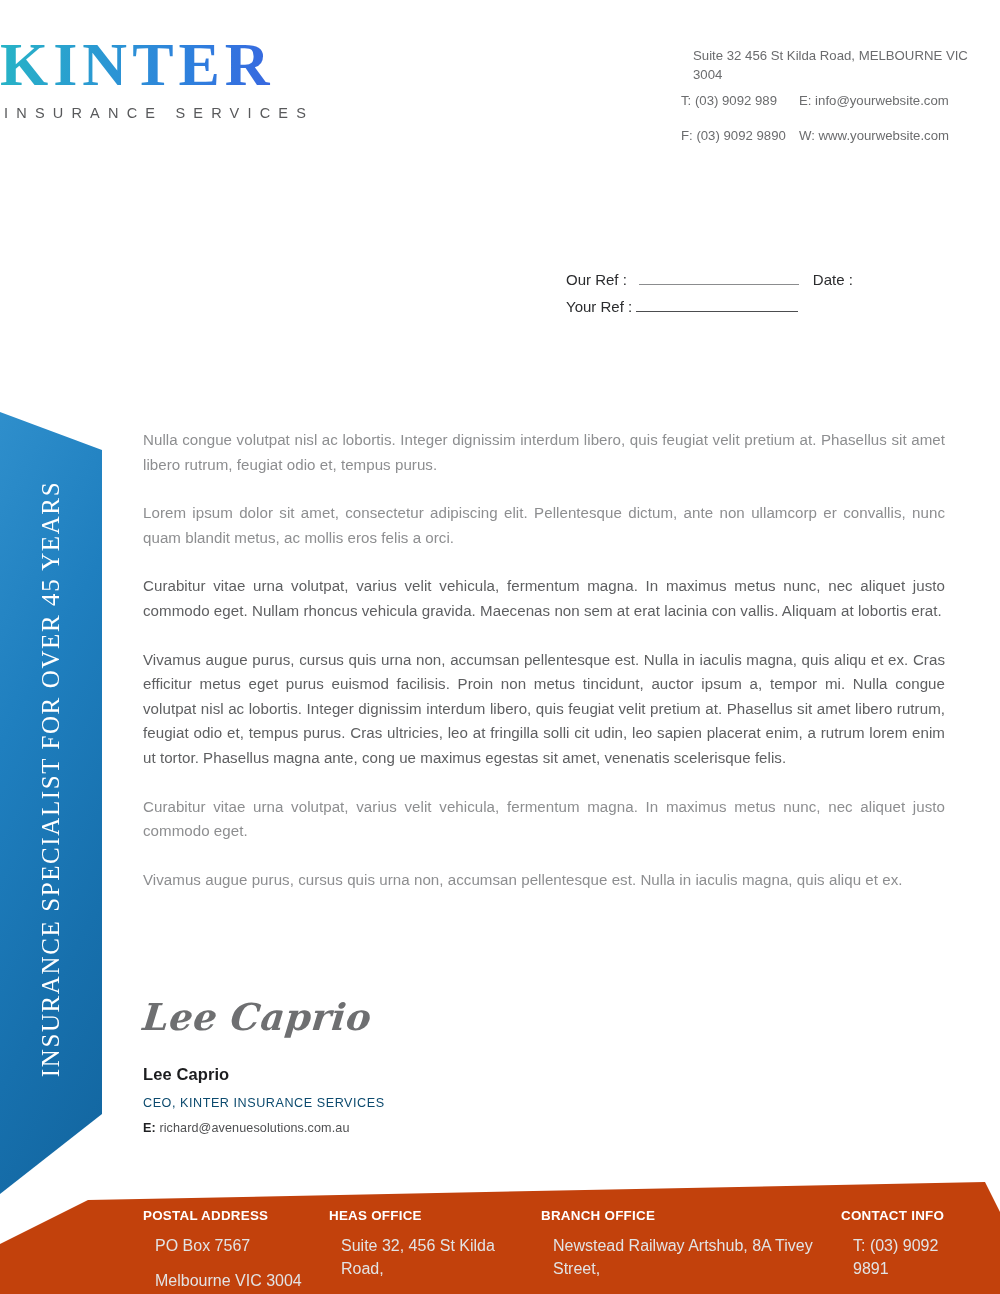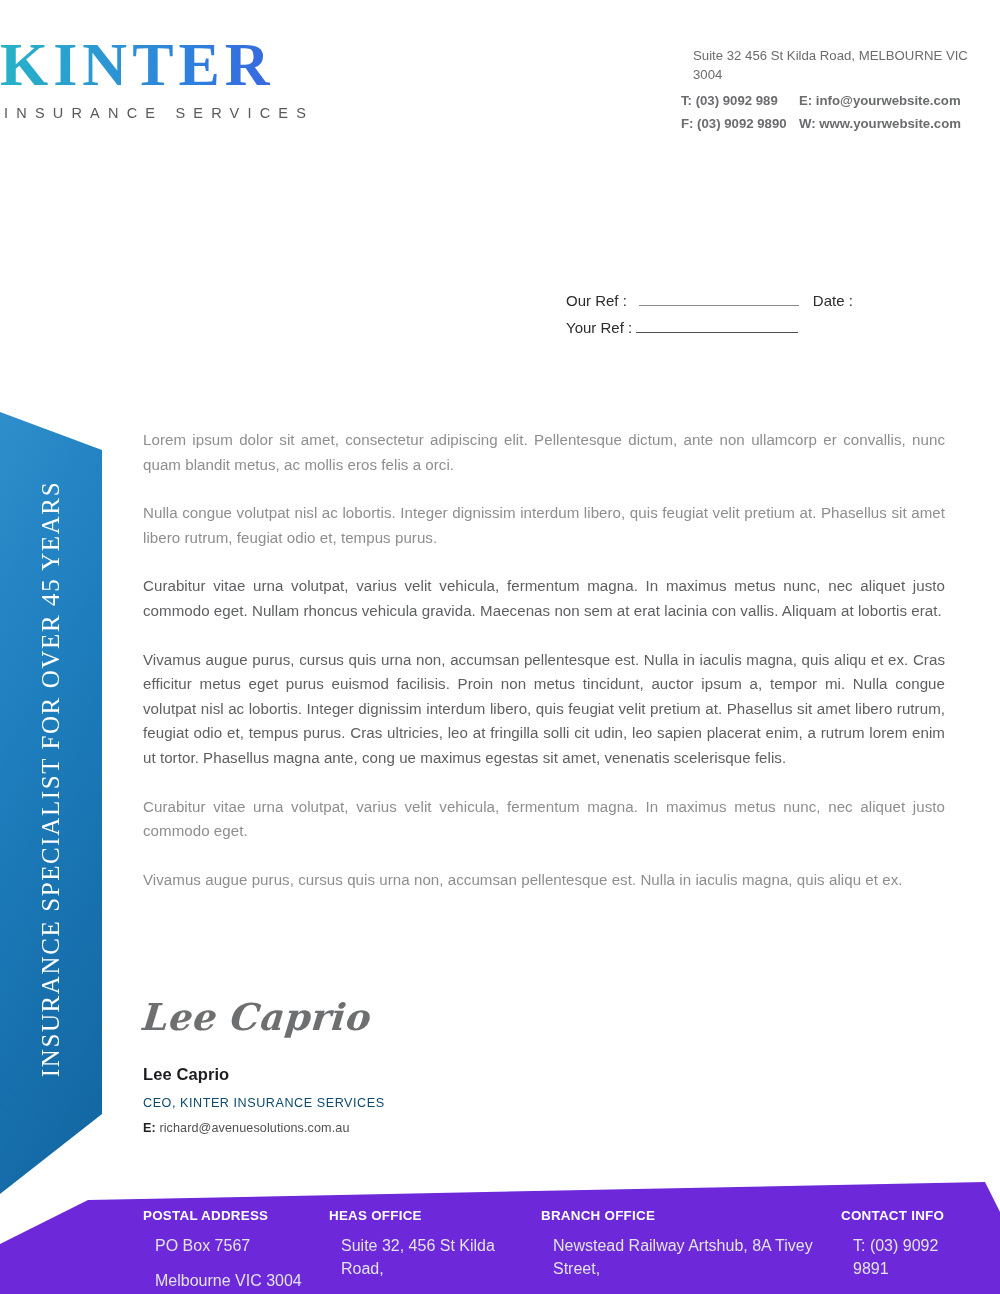--- a/index.html
+++ b/index.html
@@ -66,22 +66,21 @@
     line-height: 1.45;
   }
   .header-contact .addr {
     color: #6b6c6e;
     margin: 0 0 7px 12px;
     max-width: 290px;
   }
   .hc-grid {
     display: grid;
     grid-template-columns: 118px auto;
-    row-gap: 4px;
-    font-weight: bold;
+    row-gap: 16px;
   }
   .hc-grid span { white-space: nowrap; }
 
   
   .side-banner {
     position: absolute;
     left: 0;
     top: 404px;
     width: 102px;
     height: 790px;
@@ -131,21 +130,21 @@
   .to-role, .to-phone {
     font-size: 14.5px;
     color: #646567;
     letter-spacing: 0.3px;
     margin: 0 0 5px 0;
   }
 
   .ref-block {
     position: absolute;
     left: 566px;
-    top: 292px;
+    top: 271px;
     font-size: 15px;
     color: #2b2c2e;
   }
   .ref-row {
     display: flex;
     align-items: baseline;
     margin-bottom: 10px;
     white-space: nowrap;
   }
   .ref-label { color: #2b2c2e; }
@@ -229,21 +228,21 @@
   }
   .sig-email b { color: #1f2022; font-weight: 700; }
 
   
   .footer {
     position: absolute;
     left: 0;
     bottom: 0;
     width: 1000px;
     height: 112px;
-    background: #6d28d9;
+    background: #c2410c;
     clip-path: polygon(0 62px, 88px 18px, 985px 0, 1000px 30px, 1000px 100%, 0 100%);
     z-index: 1;
   }
   .footer-cols {
     position: absolute;
     left: 143px;
     top: 26px;
     width: 830px;
     display: grid;
     grid-template-columns: 186px 212px 300px auto;
@@ -300,22 +299,22 @@
       <span class="ref-line-a"></span>
       <span class="ref-date">Date :</span>
     </div>
     <div class="ref-row">
       <span class="ref-label">Your Ref :</span>
       <span class="ref-line-b"></span>
     </div>
   </div>
 
   <div class="body-text">
+    <p>Nulla congue volutpat nisl ac lobortis. Integer dignissim interdum libero, quis feugiat velit pretium at. Phasellus sit amet libero rutrum, feugiat odio et, tempus purus.</p>
     <p>Lorem ipsum dolor sit amet, consectetur adipiscing elit. Pellentesque dictum, ante non ullamcorp er convallis, nunc quam blandit metus, ac mollis eros felis a orci.</p>
-    <p>Nulla congue volutpat nisl ac lobortis. Integer dignissim interdum libero, quis feugiat velit pretium at. Phasellus sit amet libero rutrum, feugiat odio et, tempus purus.</p>
     <p class="dark">Curabitur vitae urna volutpat, varius velit vehicula, fermentum magna. In maximus metus nunc, nec aliquet justo commodo eget. Nullam rhoncus vehicula gravida. Maecenas non sem at erat lacinia con vallis. Aliquam at lobortis erat.</p>
     <p class="dark">Vivamus augue purus, cursus quis urna non, accumsan pellentesque est. Nulla in iaculis magna, quis aliqu et ex. Cras efficitur metus eget purus euismod facilisis. Proin non metus tincidunt, auctor ipsum a, tempor mi. Nulla congue volutpat nisl ac lobortis. Integer dignissim interdum libero, quis feugiat velit pretium at. Phasellus sit amet libero rutrum, feugiat odio et, tempus purus. Cras ultricies, leo at fringilla solli cit udin, leo sapien placerat enim, a rutrum lorem enim ut tortor. Phasellus magna ante, cong ue maximus egestas sit amet, venenatis scelerisque felis.</p>
     <p>Curabitur vitae urna volutpat, varius velit vehicula, fermentum magna. In maximus metus nunc, nec aliquet justo commodo eget.</p>
     <p>Vivamus augue purus, cursus quis urna non, accumsan pellentesque est. Nulla in iaculis magna, quis aliqu et ex.</p>
   </div>
 
   <div class="signature">
     <p class="sig-script">Lee Caprio</p>
     <p class="sig-name">Lee Caprio</p>
     <p class="sig-role">CEO, KINTER INSURANCE SERVICES</p>

